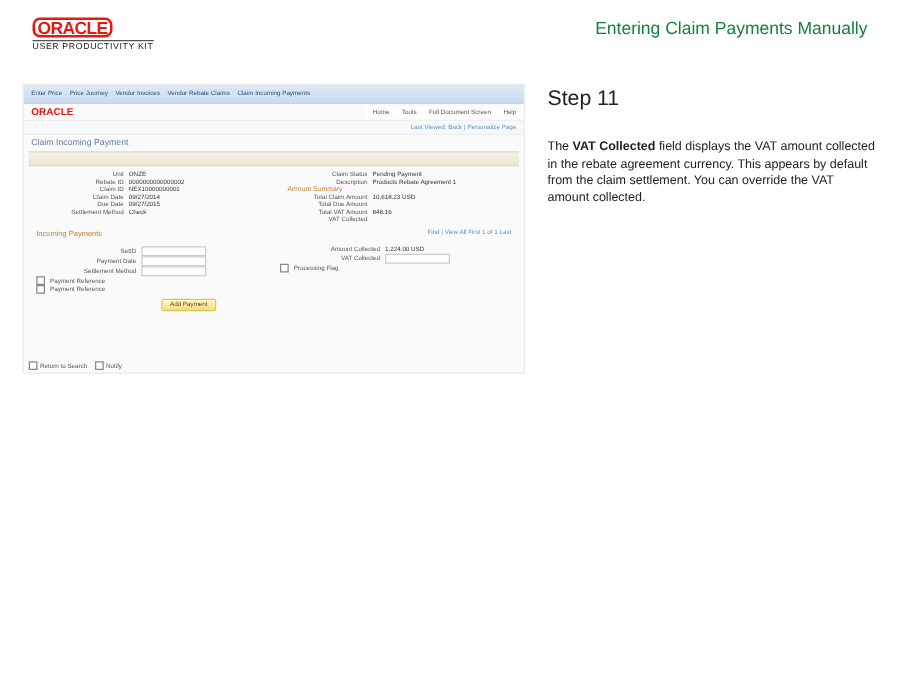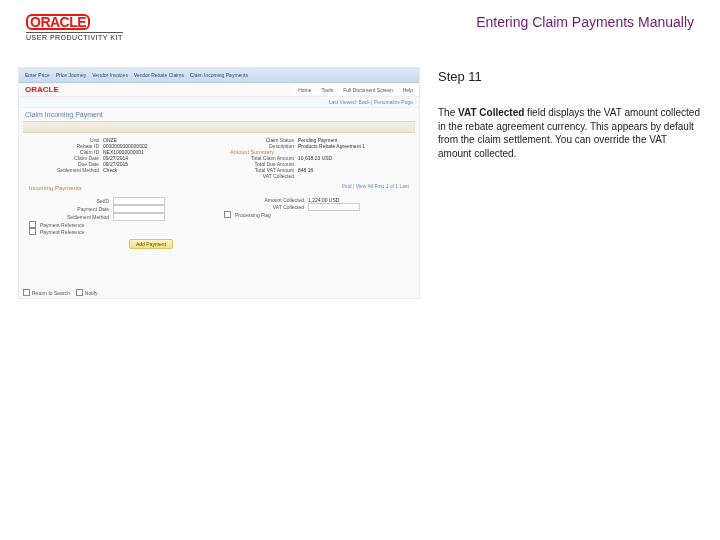--- a/index.html
+++ b/index.html
@@ -48,21 +48,21 @@
   .upk {
     font-size: 7px;
     letter-spacing: 0.5px;
     color: #222;
     margin-top: 2px;
     border-top: 1px solid #555;
     padding-top: 1px;
   }
   .doc-title {
     font-size: 14px;
-    color: #701a75;
+    color: #15803d;
   }
   .body-row {
     display: flex;
     padding: 20px 18px 0 18px;
     gap: 18px;
   }
   .screenshot {
     width: 400px;
     height: 230px;
     border: 1px solid #e9e9e9;
@@ -182,21 +182,21 @@
     color: #555;
     display: flex;
     gap: 6px;
   }
   .ss-footer-tabs span { display:flex; gap:2px; align-items:center; }
   .narrative {
     flex: 1;
     padding-top: 2px;
   }
   .step-label {
-    font-size: 13px;
+    font-size: 17px;
     color: #222;
     margin-bottom: 22px;
   }
   .narrative p {
     font-size: 10px;
     line-height: 1.35;
     color: #222;
     margin: 0;
   }
 </style>

